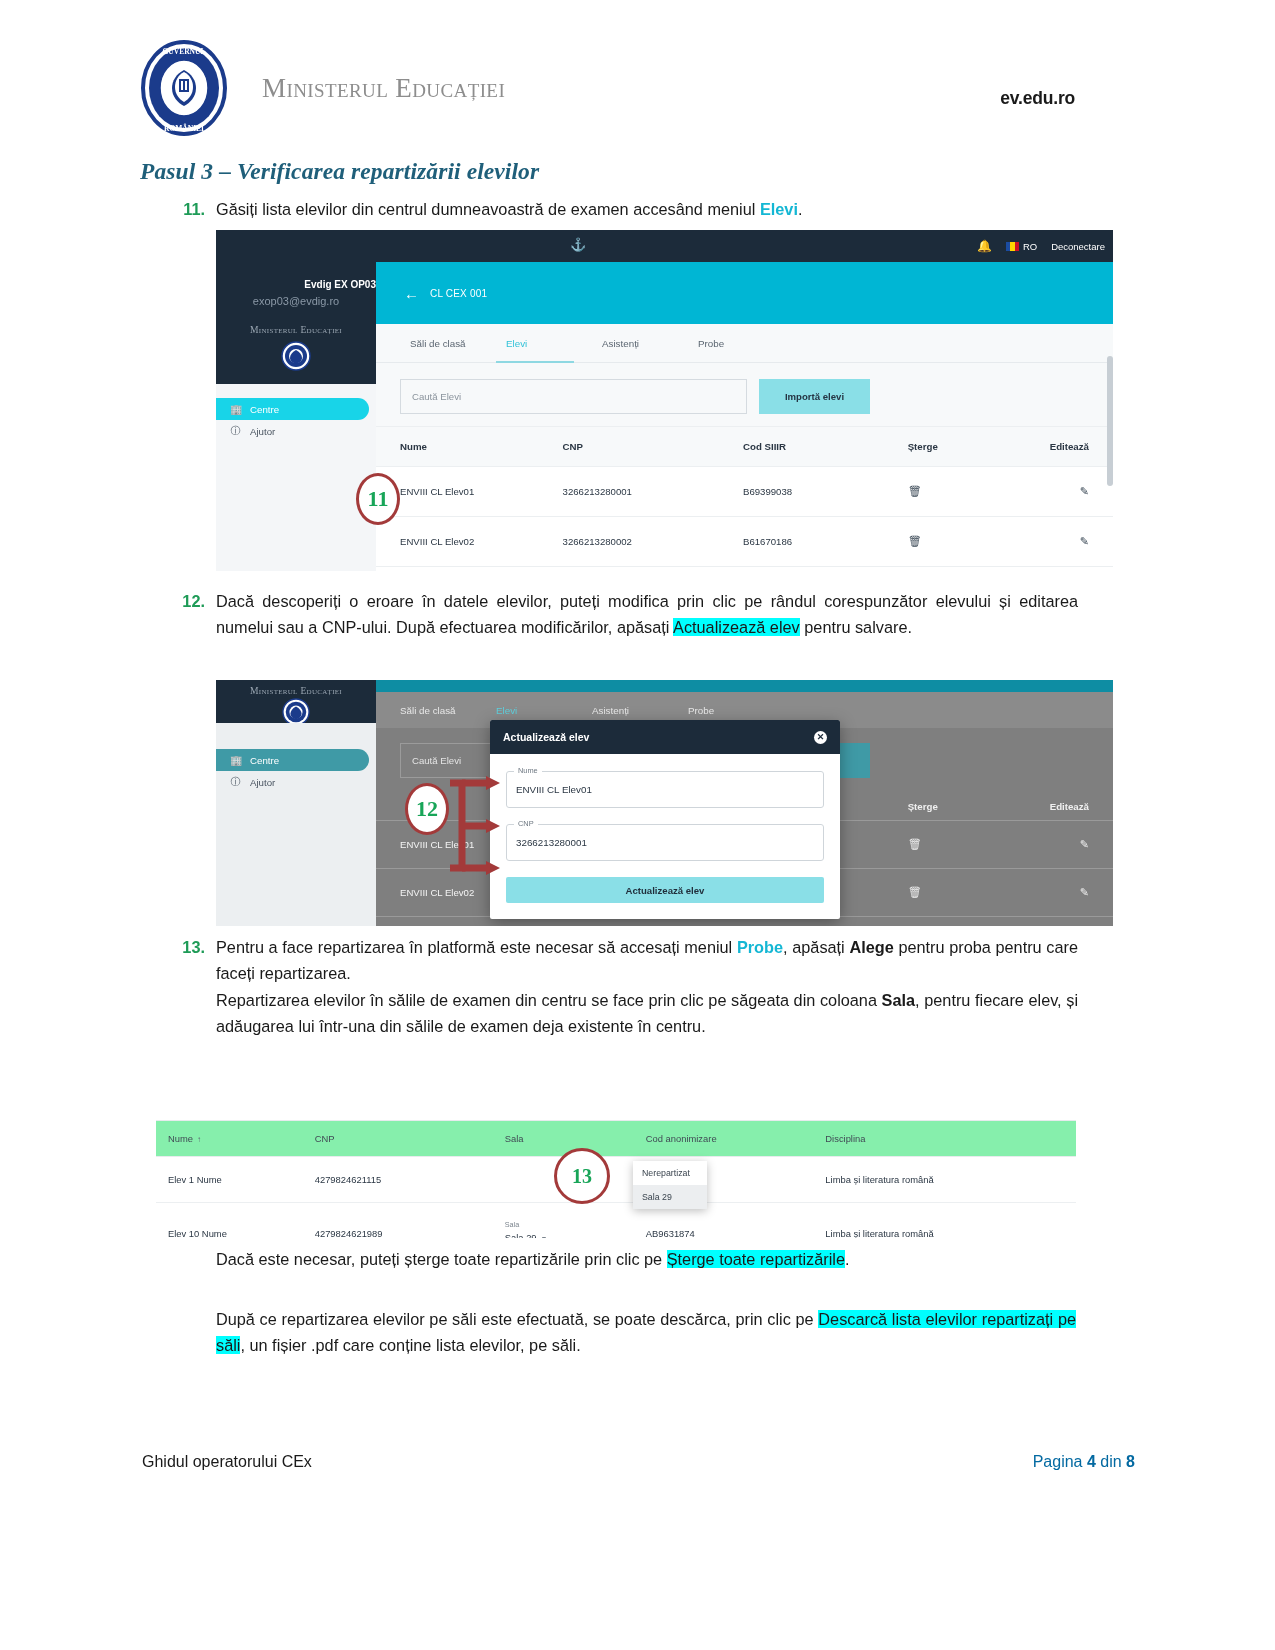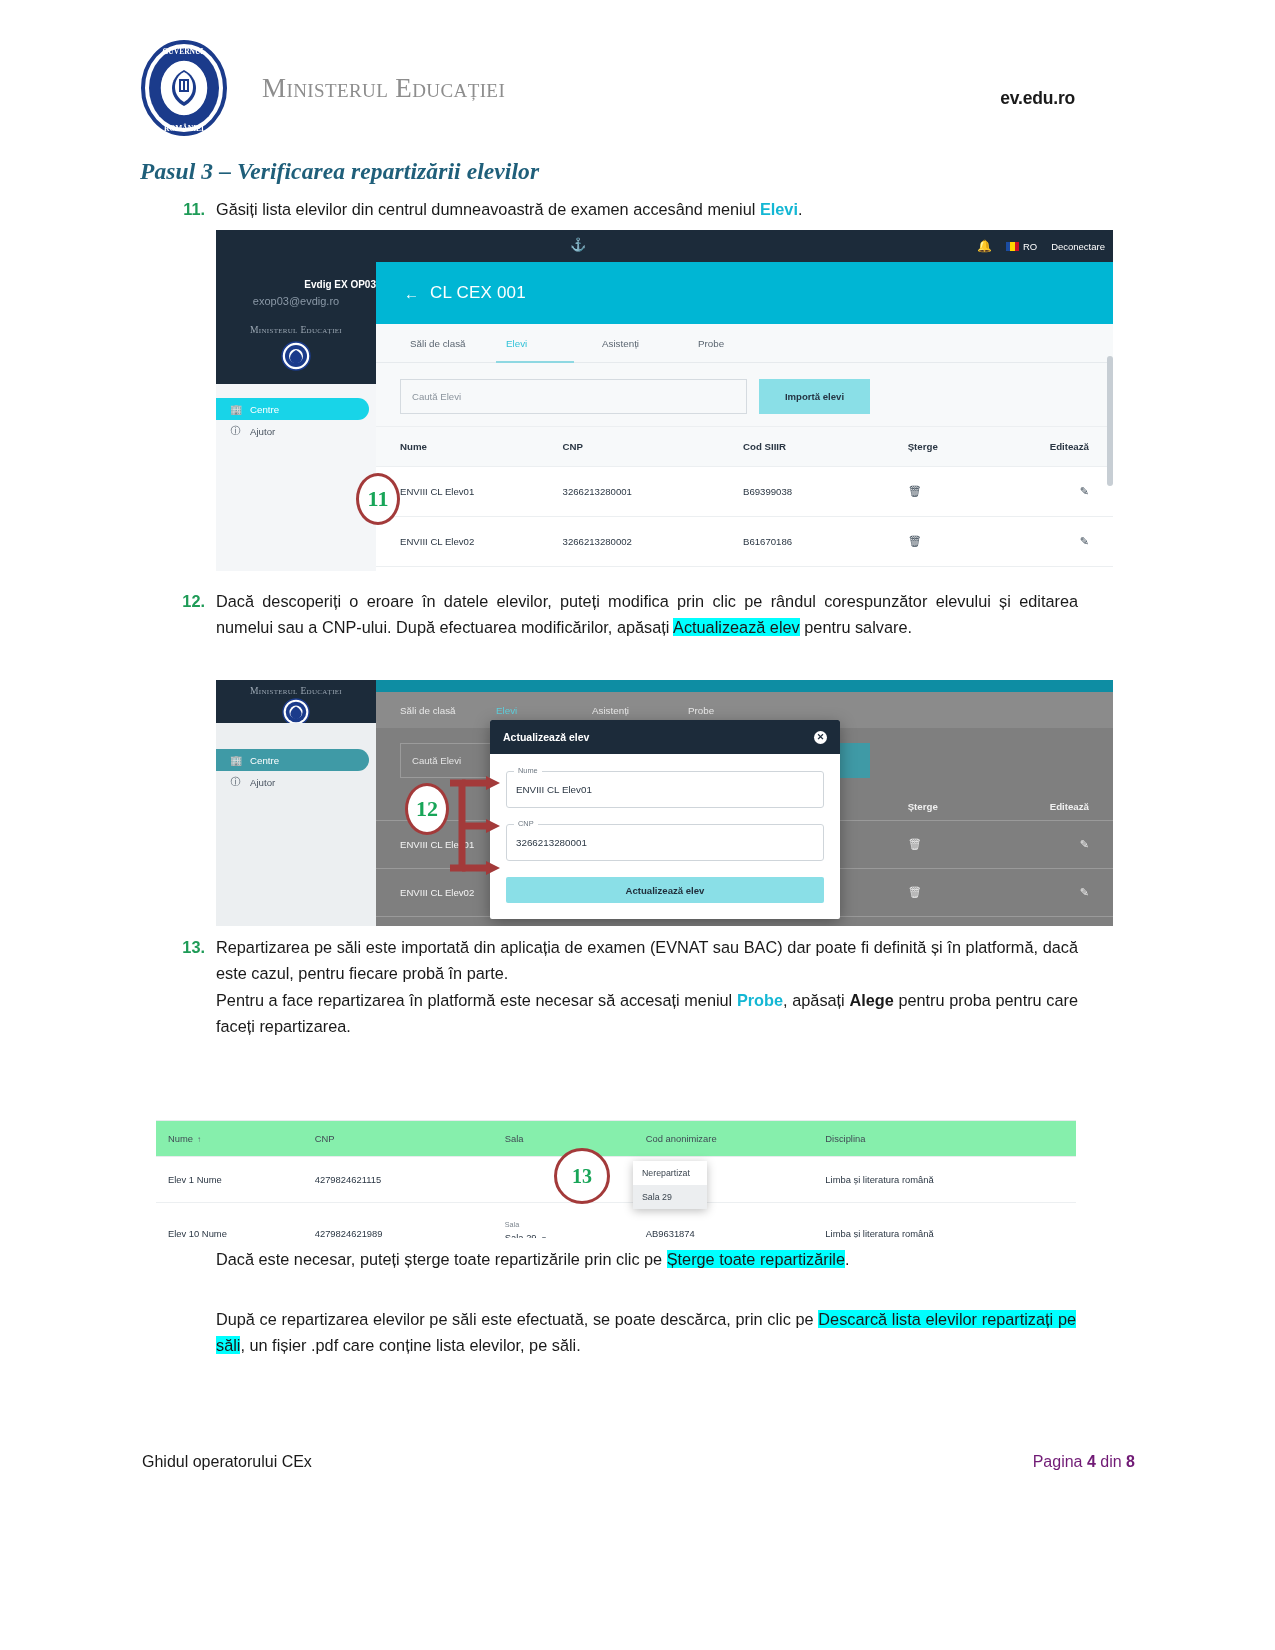--- a/index.html
+++ b/index.html
@@ -73,21 +73,21 @@
     text-align: justify;
   }
 
   
   .footer-left {
     position: absolute; left: 142px; top: 1445px;
     font-size: 16px; color: #1a1a1a;
   }
   .footer-right {
     position: absolute; right: 140px; top: 1445px;
-    font-size: 16px; color: #701a75;
+    font-size: 16px; color: #0369a1;
   }
   .footer-right .b { font-weight: bold; }
 
   
   .shot {
     position: absolute;
     background: #ffffff;
     overflow: hidden;
   }
   #shot1 { left: 216px; top: 222px; width: 897px; height: 341px; }
@@ -142,21 +142,21 @@
   }
   .sb-item .ic { font-size: 10px; width: 11px; text-align: center; }
 
   .app-main { position: absolute; left: 160px; top: 32px; right: 0; bottom: 0; background: #ffffff; }
   .page-hero {
     height: 62px; background: #00b6d4;
     display: flex; align-items: center; padding-left: 28px;
     color: #ffffff;
   }
   .hero-back { font-size: 15px; margin-right: 11px; }
-  .hero-title { font-size: 17px; letter-spacing: .2px; }
+  .hero-title { font-size: 10px; letter-spacing: .2px; }
 
   .tabs {
     height: 39px; background: #f7f9fa;
     display: flex; align-items: center; padding-left: 24px;
     border-bottom: 1px solid #e6eaed;
     gap: 0;
   }
   .tab {
     font-size: 9.8px; color: #5b6671;
     padding: 0 10px; height: 39px; display: flex; align-items: center;
@@ -548,22 +548,22 @@
       <path d="M14 100 L38 100" stroke="#a33a3a" stroke-width="7" fill="none"></path>
       <polygon points="38,93 52,100 38,107" fill="#a33a3a"></polygon>
     </svg>
   </div>
 
   <div class="callout" id="callout12">12</div>
 
   <div class="li" style="left:178px; top:926px; width:900px;">
     <div class="num">13.</div>
     <div class="body">
-      <p>Repartizarea pe săli este importată din aplicația de examen (EVNAT sau BAC) dar poate fi definită și în platformă, dacă este cazul, pentru fiecare probă în parte.</p>
       <p><span>Pentru a face repartizarea în platformă este necesar să accesați meniul </span><span class="accent">Probe</span><span>, apăsați </span><span class="bold">Alege</span><span> pentru proba pentru care faceți repartizarea.</span></p>
+      <p><span>Repartizarea elevilor în sălile de examen din centru se face prin clic pe săgeata din coloana </span><span class="bold">Sala</span><span>, pentru fiecare elev, și adăugarea lui într-una din sălile de examen deja existente în centru.</span></p>
     </div>
   </div>
 
   <div class="shot" id="shot3">
     <table class="s3-tbl">
       <thead>
         <tr>
           <th class="c1"><span>Nume</span><span class="sort-arrow">↑</span></th>
           <th class="c2">CNP</th>
           <th class="c3">Sala</th>

